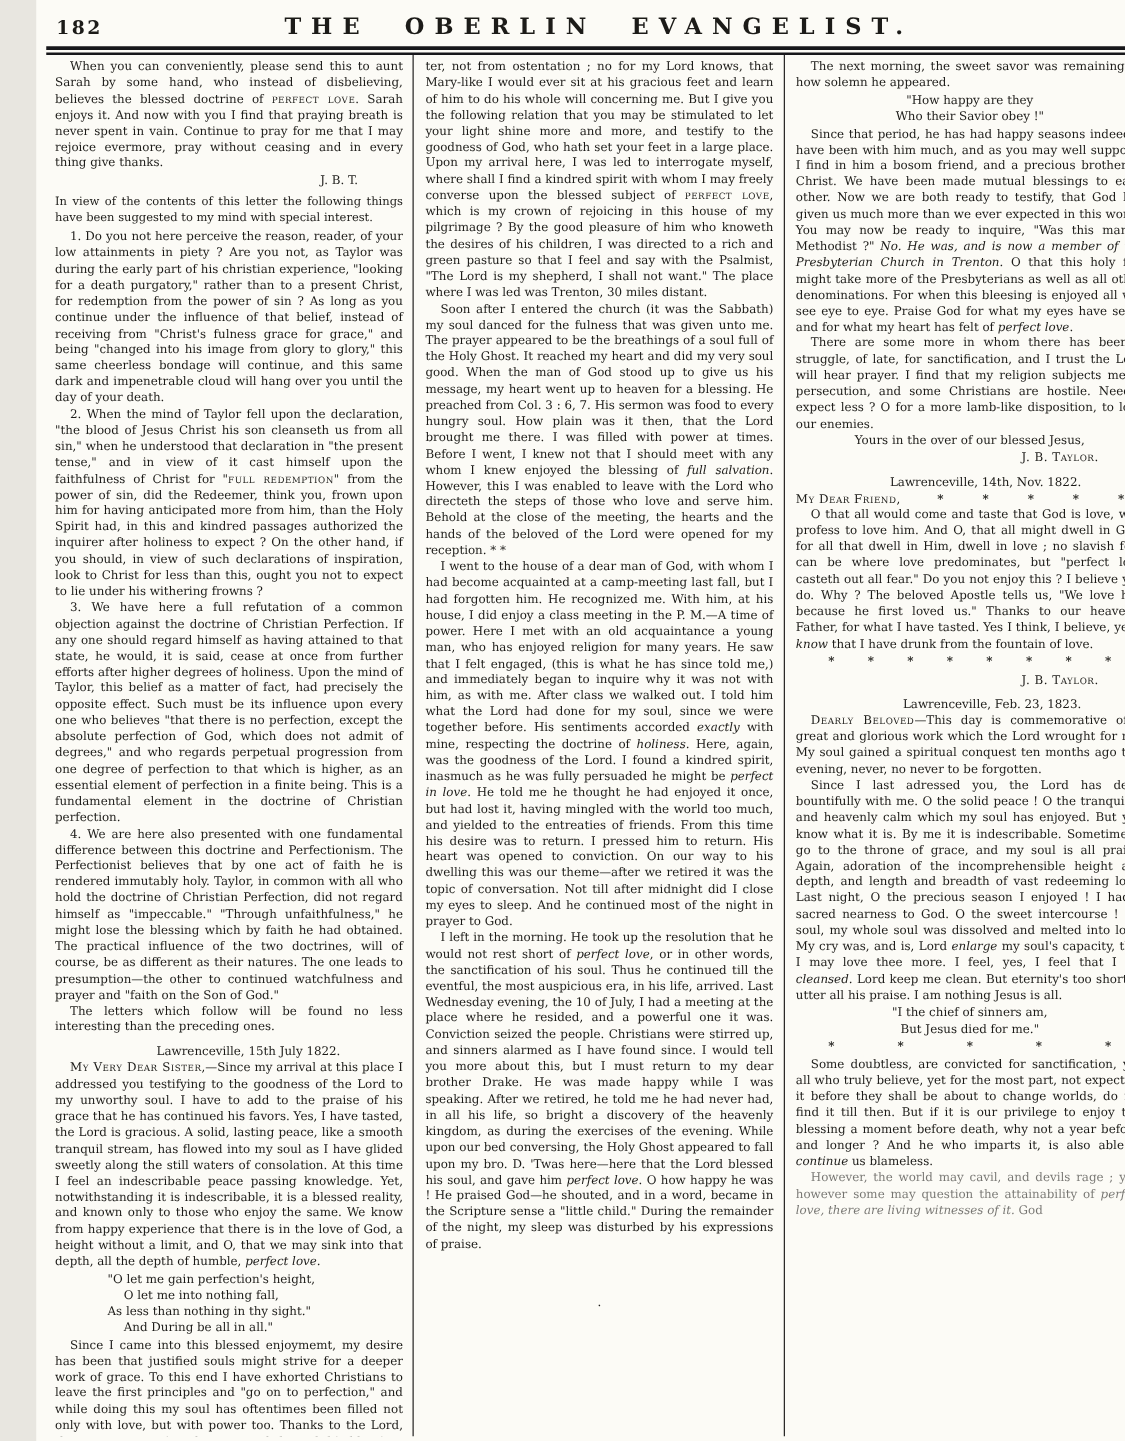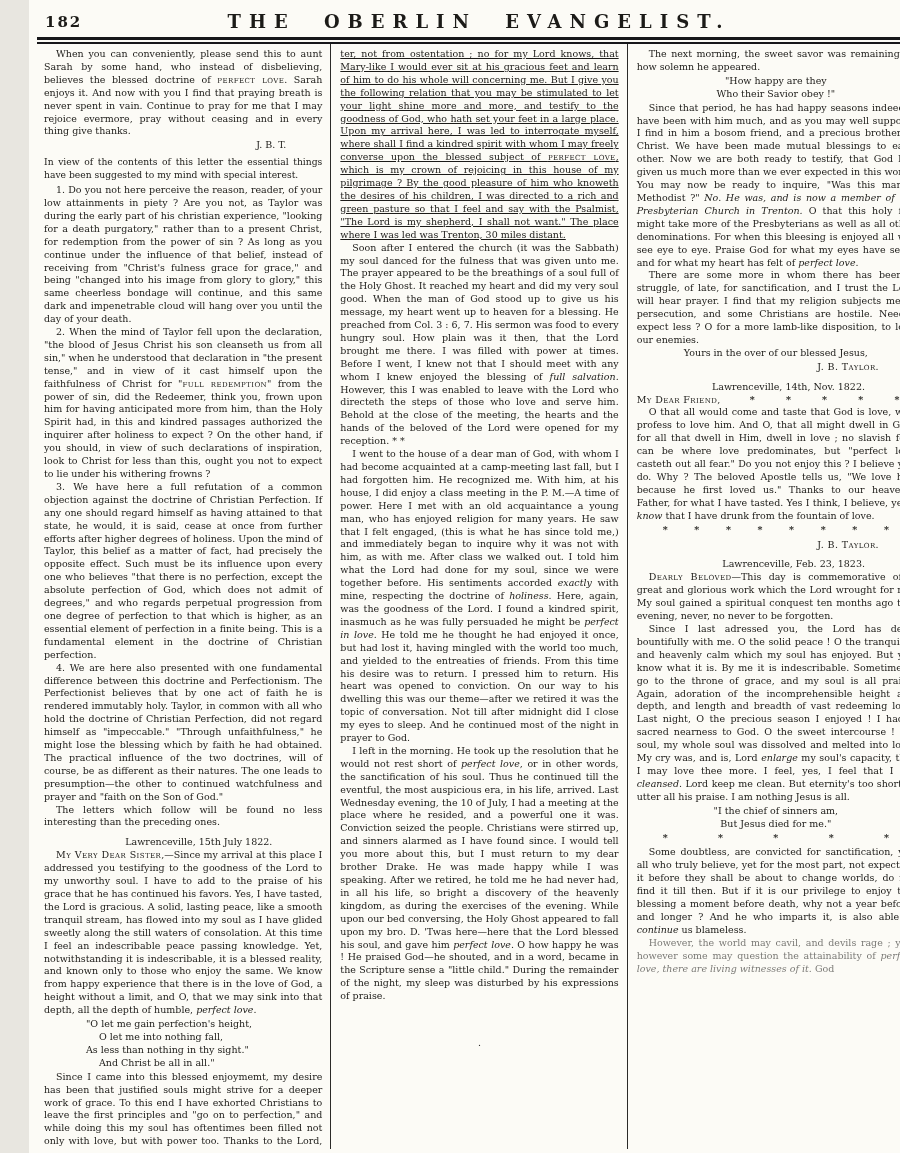--- a/index.html
+++ b/index.html
@@ -25,21 +25,21 @@
     border-top: 3px solid #17171a; border-bottom: 2px solid #17171a;
   }
   .columns { display: flex; height: 1105px; padding: 0 6px; justify-content: space-between; }
   .col {
     flex: 1 1 0; padding: 4px 8px 0 9px; overflow: hidden;
     font-size: 9.5px; line-height: 12.9px; text-align: justify;
   }
   .vrule { width: 1px; background: #2b2a28; }
   p { margin: 0; }
   .para { text-indent: 12px; }
-  .cont { text-indent: 0; text-decoration: underline; }
+  .cont { text-indent: 0; }
   .note { margin: 4px 0 2px; font-size: 9.2px; }
   .sig  { text-align: right; padding-right: 36px; margin: 1px 0; }
   .dateline { text-align: right; padding-right: 50px; margin-top: 7px; }
   .closing { text-align: center; }
   .verse { margin: 1px 0 1px 42px; text-align: left; }
   .verse .vline:nth-child(even) { padding-left: 13px; }
   .verse.centered { margin: 1px 0; text-align: center; }
   .verse.centered .vline { padding-left: 0; }
   .stars { display: flex; justify-content: space-between; padding: 1px 26px; font-weight: bold; }
   .salute { display: flex; }
@@ -54,33 +54,33 @@
 <div class="page">
   <header class="masthead">
     <span class="pagenum">182</span>
     <h1 class="title">THE OBERLIN EVANGELIST.</h1>
   </header>
   <div class="rule-double"></div>
   <main class="columns">
     <section class="col" id="col-0">
         <p class="para">When you can conveniently, please send this to aunt Sarah by some hand, who instead of disbelieving, believes the blessed doctrine of <span class="sc">perfect love</span>. Sarah enjoys it. And now with you I find that praying breath is never spent in vain. Continue to pray for me that I may rejoice evermore, pray without ceasing and in every thing give thanks.</p>
         <p class="sig">J. B. T.</p>
-        <p class="note">In view of the contents of this letter the essential things have been suggested to my mind with special interest.</p>
+        <p class="note">In view of the contents of this letter the following things have been suggested to my mind with special interest.</p>
         <p class="para">1. Do you not here perceive the reason, reader, of your low attainments in piety ? Are you not, as Taylor was during the early part of his christian experience, "looking for a death purgatory," rather than to a present Christ, for redemption from the power of sin ? As long as you continue under the influence of that belief, instead of receiving from "Christ's fulness grace for grace," and being "changed into his image from glory to glory," this same cheerless bondage will continue, and this same dark and impenetrable cloud will hang over you until the day of your death.</p>
         <p class="para">2. When the mind of Taylor fell upon the declaration, "the blood of Jesus Christ his son cleanseth us from all sin," when he understood that declaration in "the present tense," and in view of it cast himself upon the faithfulness of Christ for "<span class="sc">full redemption</span>" from the power of sin, did the Redeemer, think you, frown upon him for having anticipated more from him, than the Holy Spirit had, in this and kindred passages authorized the inquirer after holiness to expect ? On the other hand, if you should, in view of such declarations of inspiration, look to Christ for less than this, ought you not to expect to lie under his withering frowns ?</p>
         <p class="para">3. We have here a full refutation of a common objection against the doctrine of Christian Perfection. If any one should regard himself as having attained to that state, he would, it is said, cease at once from further efforts after higher degrees of holiness. Upon the mind of Taylor, this belief as a matter of fact, had precisely the opposite effect. Such must be its influence upon every one who believes "that there is no perfection, except the absolute perfection of God, which does not admit of degrees," and who regards perpetual progression from one degree of perfection to that which is higher, as an essential element of perfection in a finite being. This is a fundamental element in the doctrine of Christian perfection.</p>
         <p class="para">4. We are here also presented with one fundamental difference between this doctrine and Perfectionism. The Perfectionist believes that by one act of faith he is rendered immutably holy. Taylor, in common with all who hold the doctrine of Christian Perfection, did not regard himself as "impeccable." "Through unfaithfulness," he might lose the blessing which by faith he had obtained. The practical influence of the two doctrines, will of course, be as different as their natures. The one leads to presumption—the other to continued watchfulness and prayer and "faith on the Son of God."</p>
         <p class="para">The letters which follow will be found no less interesting than the preceding ones.</p>
         <p class="dateline">Lawrenceville, 15th July 1822.</p>
         <p class="para"><span class="sc">My Very Dear Sister</span>,—Since my arrival at this place I addressed you testifying to the goodness of the Lord to my unworthy soul. I have to add to the praise of his grace that he has continued his favors. Yes, I have tasted, the Lord is gracious. A solid, lasting peace, like a smooth tranquil stream, has flowed into my soul as I have glided sweetly along the still waters of consolation. At this time I feel an indescribable peace passing knowledge. Yet, notwithstanding it is indescribable, it is a blessed reality, and known only to those who enjoy the same. We know from happy experience that there is in the love of God, a height without a limit, and O, that we may sink into that depth, all the depth of humble, <i>perfect love</i>.</p>
         <div class="verse">
           <div class="vline">"O let me gain perfection's height,</div>
           <div class="vline">O let me into nothing fall,</div>
           <div class="vline">As less than nothing in thy sight."</div>
-          <div class="vline">And Christ be all in all."</div>
+          <div class="vline">And During be all in all."</div>
         </div>
         <p class="para">Since I came into this blessed enjoymemt, my desire has been that justified souls might strive for a deeper work of grace. To this end I have exhorted Christians to leave the first principles and "go on to perfection," and while doing this my soul has oftentimes been filled not only with love, but with power too. Thanks to the Lord, that my conversations have proved through his blessing, words in season to some. I tell you this, my sis-</p>
       </section>
     <div class="vrule"></div>
     <section class="col" id="col-1">
         <p class="cont">ter, not from ostentation ; no for my Lord knows, that Mary-like I would ever sit at his gracious feet and learn of him to do his whole will concerning me. But I give you the following relation that you may be stimulated to let your light shine more and more, and testify to the goodness of God, who hath set your feet in a large place. Upon my arrival here, I was led to interrogate myself, where shall I find a kindred spirit with whom I may freely converse upon the blessed subject of <span class="sc">perfect love</span>, which is my crown of rejoicing in this house of my pilgrimage ? By the good pleasure of him who knoweth the desires of his children, I was directed to a rich and green pasture so that I feel and say with the Psalmist, "The Lord is my shepherd, I shall not want." The place where I was led was Trenton, 30 miles distant.</p>
         <p class="para">Soon after I entered the church (it was the Sabbath) my soul danced for the fulness that was given unto me. The prayer appeared to be the breathings of a soul full of the Holy Ghost. It reached my heart and did my very soul good. When the man of God stood up to give us his message, my heart went up to heaven for a blessing. He preached from Col. 3 : 6, 7. His sermon was food to every hungry soul. How plain was it then, that the Lord brought me there. I was filled with power at times. Before I went, I knew not that I should meet with any whom I knew enjoyed the blessing of <i>full salvation</i>. However, this I was enabled to leave with the Lord who directeth the steps of those who love and serve him. Behold at the close of the meeting, the hearts and the hands of the beloved of the Lord were opened for my reception. * *</p>
         <p class="para">I went to the house of a dear man of God, with whom I had become acquainted at a camp-meeting last fall, but I had forgotten him. He recognized me. With him, at his house, I did enjoy a class meeting in the P. M.—A time of power. Here I met with an old acquaintance a young man, who has enjoyed religion for many years. He saw that I felt engaged, (this is what he has since told me,) and immediately began to inquire why it was not with him, as with me. After class we walked out. I told him what the Lord had done for my soul, since we were together before. His sentiments accorded <i>exactly</i> with mine, respecting the doctrine of <i>holiness</i>. Here, again, was the goodness of the Lord. I found a kindred spirit, inasmuch as he was fully persuaded he might be <i>perfect in love</i>. He told me he thought he had enjoyed it once, but had lost it, having mingled with the world too much, and yielded to the entreaties of friends. From this time his desire was to return. I pressed him to return. His heart was opened to conviction. On our way to his dwelling this was our theme—after we retired it was the topic of conversation. Not till after midnight did I close my eyes to sleep. And he continued most of the night in prayer to God.</p>
         <p class="para">I left in the morning. He took up the resolution that he would not rest short of <i>perfect love</i>, or in other words, the sanctification of his soul. Thus he continued till the eventful, the most auspicious era, in his life, arrived. Last Wednesday evening, the 10 of July, I had a meeting at the place where he resided, and a powerful one it was. Conviction seized the people. Christians were stirred up, and sinners alarmed as I have found since. I would tell you more about this, but I must return to my dear brother Drake. He was made happy while I was speaking. After we retired, he told me he had never had, in all his life, so bright a discovery of the heavenly kingdom, as during the exercises of the evening. While upon our bed conversing, the Holy Ghost appeared to fall upon my bro. D. 'Twas here—here that the Lord blessed his soul, and gave him <i>perfect love</i>. O how happy he was ! He praised God—he shouted, and in a word, became in the Scripture sense a "little child." During the remainder of the night, my sleep was disturbed by his expressions of praise.</p>
         <p class="dot">.</p>

